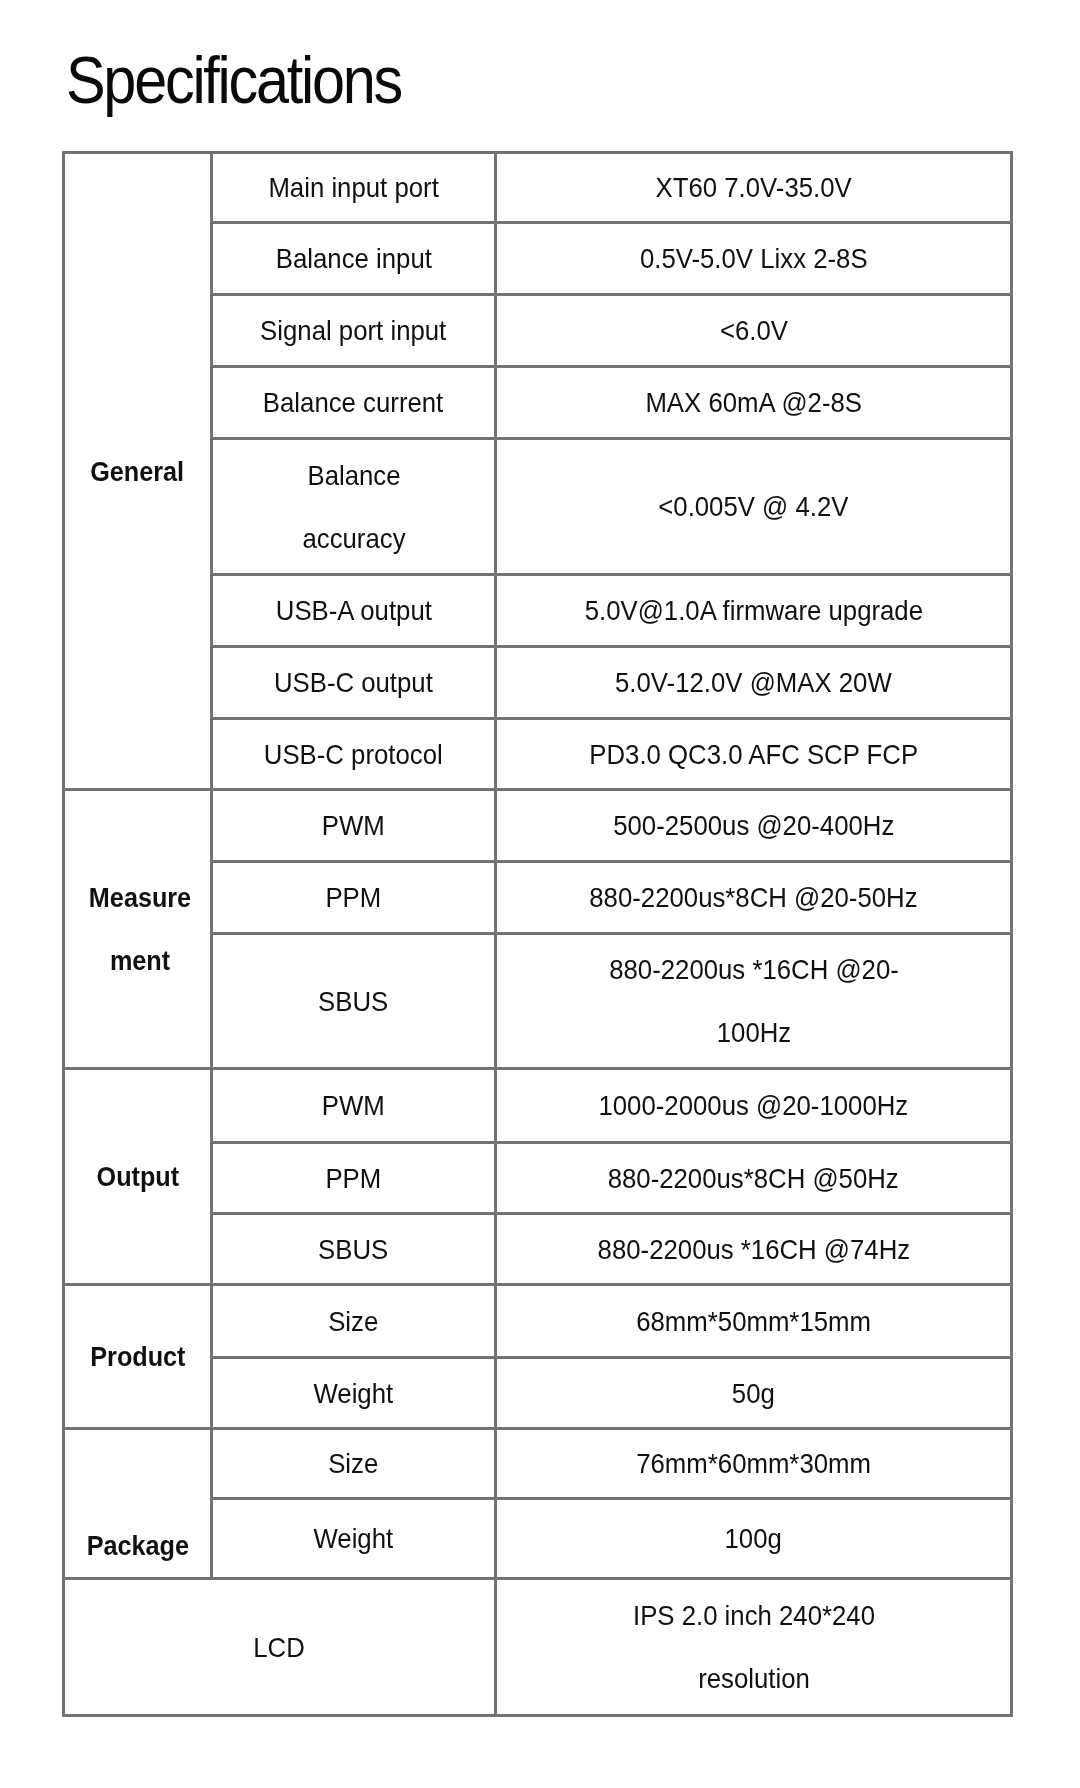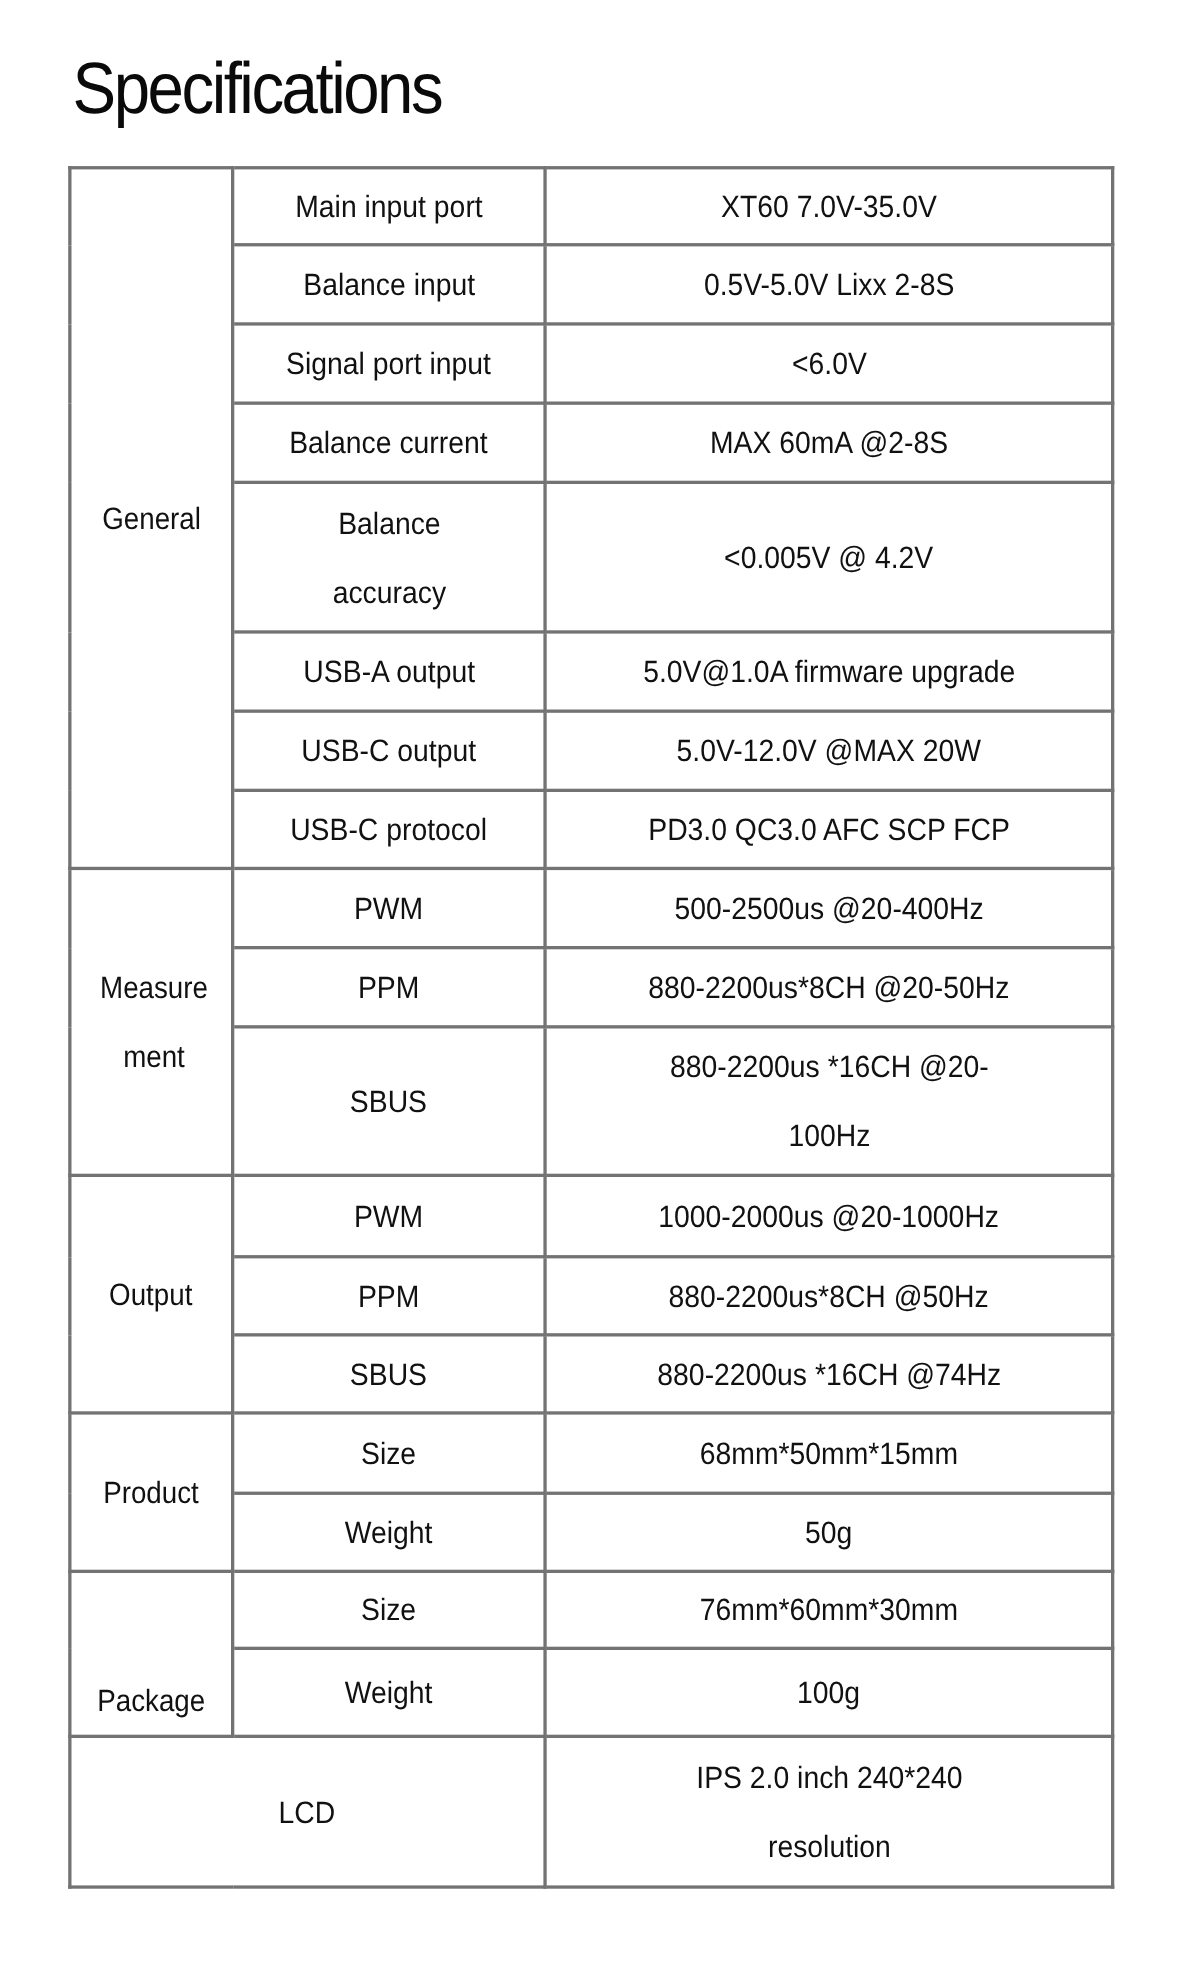--- a/index.html
+++ b/index.html
@@ -20,21 +20,21 @@
   }
   table.spec td {
     border: 3px solid #737373; padding: 0; text-align: center; vertical-align: middle;
     font-size: 28px; line-height: 63px; white-space: normal; overflow: visible;
   }
   .c1 { width: 148px; }
   .c2 { width: 284px; }
   .c3 { width: 516px; }
   .txt { display: inline-block; transform: scaleX(0.92); transform-origin: center; }
   .wide { white-space: nowrap; }
-  .grp { font-size: 36px; }
+  .grp { font-size: 36px; font-weight: bold; }
   .grp .txt { transform: scaleX(0.9); }
 </style>
 </head>
 <body>
 
 <h1 class="title">Specifications</h1>
 
 <table class="spec">
   <colgroup>
     <col class="c1">

